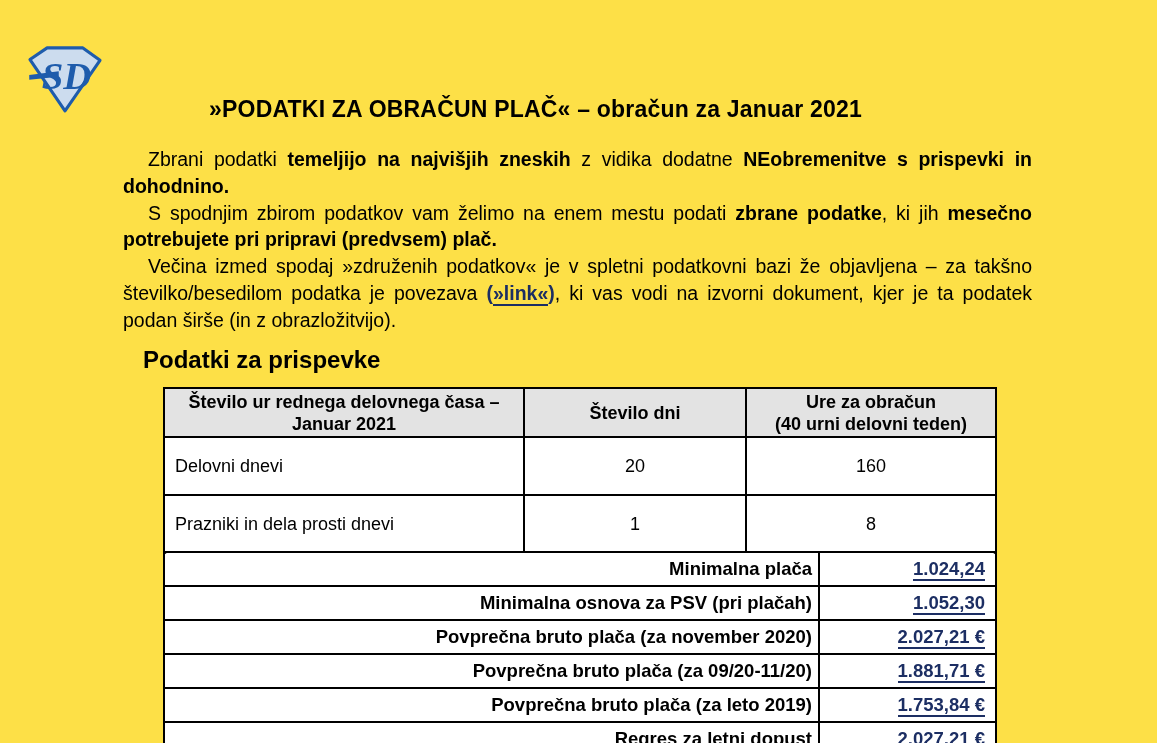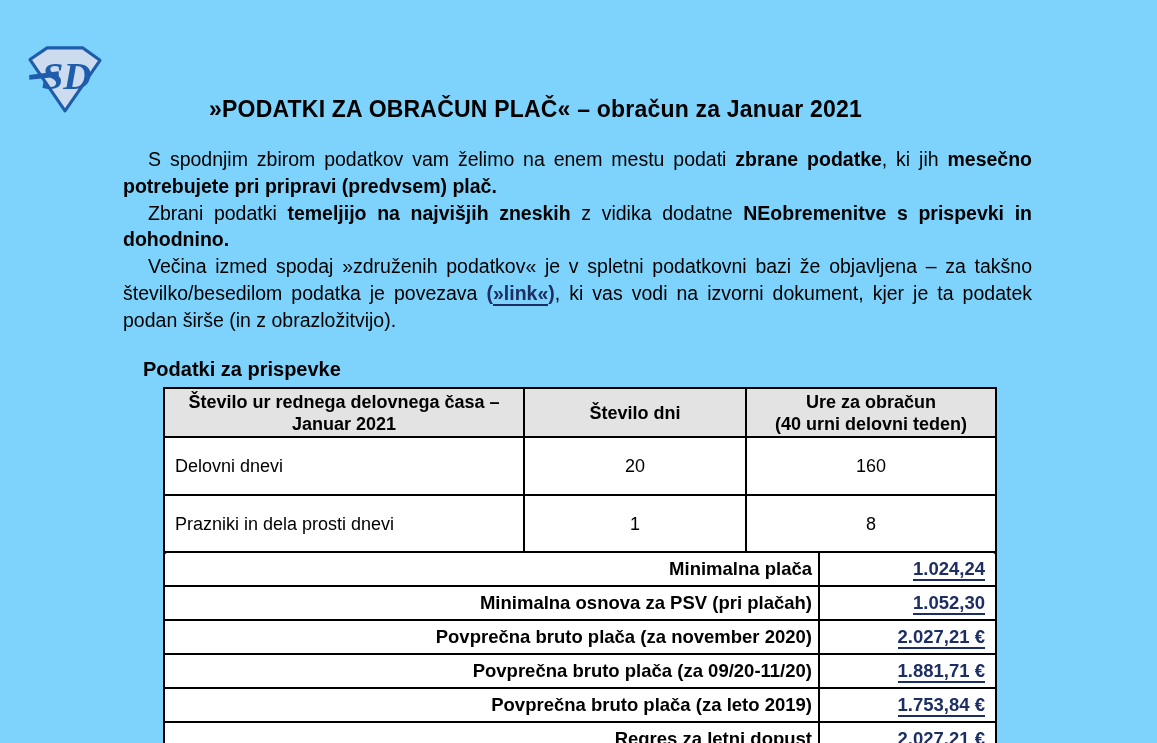--- a/index.html
+++ b/index.html
@@ -1,19 +1,19 @@
 <!DOCTYPE html>
 <html><head>
 <meta charset="utf-8">
 <style>
   html,body{margin:0;padding:0;background:#ffffff;}
   .page{
     position:relative;
     width:1157px;height:743px;
-    background:#7dd3fc;
+    background:#fde047;
     overflow:hidden;
     font-family:"Liberation Sans","DejaVu Sans",sans-serif;
     color:#000;
   }
   
   .logo{position:absolute;left:26px;top:44px;width:78px;height:70px;}
   
   .title{
     position:absolute;left:0;top:96px;width:1071px;
     text-align:center;font-size:23px;font-weight:bold;
@@ -25,22 +25,22 @@
     font-size:19.5px;line-height:26.8px;text-align:justify;
   }
   .intro p{margin:0;text-indent:25px;}
   .b{font-weight:bold;}
   a.doclink{
     color:#1c2e63;font-weight:bold;text-decoration:none;margin-top:33px;
   }
   a.doclink .u{border-bottom:2.5px solid #1c2e63;}
   
   .section-heading{
-    position:absolute;left:143px;top:358px;
-    font-size:20px;font-weight:bold;margin:0;
+    position:absolute;left:143px;top:346px;
+    font-size:24px;font-weight:bold;margin:0;
   }
   
   table{border-collapse:collapse;table-layout:fixed;background:#fff;border-radius:9px;}
   td,th{border:2px solid #000;overflow:hidden;}
   .hours-table{position:absolute;left:163px;top:387px;width:832px;font-size:18px;}
   .hours-table th{
     background:#e3e3e3;font-weight:bold;text-align:center;
     height:45px;white-space:pre-line;line-height:22px;padding:1px 4px;
   }
   .hours-table td{height:30px;padding:13px 4px;}
@@ -65,22 +65,22 @@
     <svg viewBox="0 0 100 90" width="78" height="70">
       <polygon points="5,20 27,5 73,5 95,21 50,86" fill="#ccdcee" stroke="#1e5cac" stroke-width="4" stroke-linejoin="round"></polygon>
       <path d="M4,40 L42,35 L42,42 L4,46 Z" fill="#1e5cac"></path>
       <text x="52" y="58" text-anchor="middle" font-size="50" font-weight="bold" font-style="italic" font-family="Liberation Serif, DejaVu Serif, serif" fill="#1e5cac">SD</text>
     </svg>
   </div>
 
   <div class="title">»PODATKI ZA OBRAČUN PLAČ« – obračun za Januar 2021</div>
 
   <div class="intro">
+    <p><span>Zbrani podatki </span><span class="b">temeljijo na najvišjih zneskih</span><span> z vidika dodatne </span><span class="b">NEobremenitve s prispevki in dohodnino.</span></p>
     <p><span>S spodnjim zbirom podatkov vam želimo na enem mestu podati </span><span class="b">zbrane podatke</span><span>, ki jih </span><span class="b">mesečno potrebujete pri pripravi (predvsem) plač.</span></p>
-    <p><span>Zbrani podatki </span><span class="b">temeljijo na najvišjih zneskih</span><span> z vidika dodatne </span><span class="b">NEobremenitve s prispevki in dohodnino.</span></p>
     <p><span>Večina izmed spodaj »združenih podatkov« je v spletni podatkovni bazi že objavljena – za takšno številko/besedilom podatka je povezava </span><span class="b" style="color: rgb(28, 46, 99);">(</span><a href="#" class="doclink"><span class="u">»link«</span></a><span class="b" style="color: rgb(28, 46, 99);">)</span><span>, ki vas vodi na izvorni dokument, kjer je ta podatek podan širše (in z obrazložitvijo).</span></p>
   </div>
 
   <h2 class="section-heading">Podatki za prispevke</h2>
 
   <table class="hours-table">
     <colgroup>
         <col style="width:360px">
         <col style="width:222px">
         <col style="width:250px">

